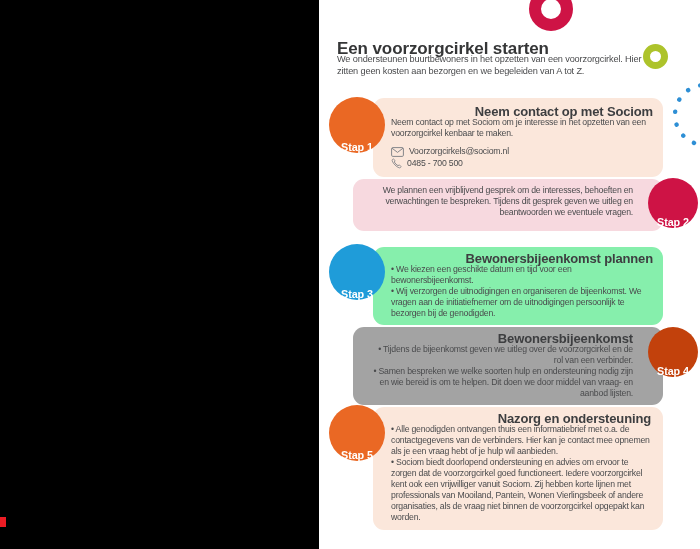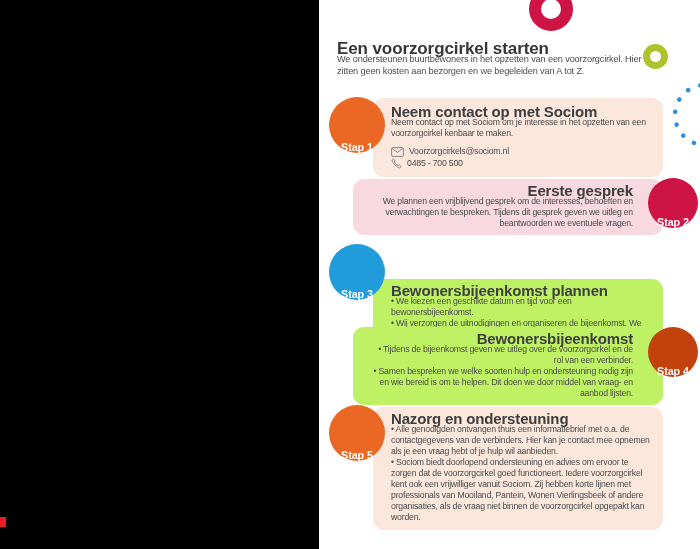--- a/index.html
+++ b/index.html
@@ -13,26 +13,26 @@
   .ring-olive{position:absolute;left:324px;top:44px;width:25px;height:25px;border-radius:50%;
             border:7px solid #ADC32B;box-sizing:border-box;}
   .dotted-circle{position:absolute;left:350px;top:79px;}
 
   .page-title{position:absolute;left:18px;top:39px;margin:0;font-size:17px;font-weight:700;
               color:#353637;letter-spacing:-0.1px;}
   .intro{position:absolute;left:18px;top:54px;width:322px;margin:0;font-size:9.2px;
          line-height:11.6px;color:#4A4B4D;letter-spacing:-0.15px;}
   .box{position:absolute;border-radius:11px;box-sizing:border-box;
        font-size:8.7px;line-height:11px;letter-spacing:-0.2px;color:#4A4B4D;}
-  .box h3{margin:0;font-size:15px;font-weight:700;color:#3D3E40;letter-spacing:-0.15px;}
+  .box h3{margin:0;font-size:13px;font-weight:700;color:#3D3E40;letter-spacing:-0.15px;text-align:right;}
   .box p{margin:0;}
   .peach{background:#FBE7DB;}
   .pink{background:#F7D9DF;}
-  .lblue{background:#bef264;margin-top:32px;}
-  .cream{background:#bef264;}
+  .lblue{background:#86efac;}
+  .cream{background:#a3a3a3;}
   .align-right{text-align:right;}
 
   .circle{position:absolute;border-radius:50%;display:flex;align-items:flex-end;justify-content:center;
           color:#fff;font-weight:700;font-size:10.8px;letter-spacing:-0.1px;z-index:3;}
   .c-orange{background:#EA6824;}
   .c-crimson{background:#CE1345;}
   .c-blue{background:#1F9CD9;}
   .c-olive{background:#c2410c;}
   .d56{width:56px;height:56px;}
   .d50{width:50px;height:50px;}
@@ -87,21 +87,20 @@
           </svg>
           <span>0485 - 700 500</span>
         </div>
       </div>
     </div>
     <div class="circle c-orange d56" id="c1">
       <span>Stap 1</span>
     </div>
 
     <div class="box pink align-right" id="box2">
-      <h3>Eerste gesprek</h3>
       <p>We plannen een vrijblijvend gesprek om de interesses, behoeften en verwachtingen te bespreken. Tijdens dit gesprek geven we uitleg en beantwoorden we eventuele vragen.</p>
     </div>
     <div class="circle c-crimson d50" id="c2">
       <span>Stap 2</span>
     </div>
 
     <div class="box lblue" id="box3">
       <h3>Bewonersbijeenkomst plannen</h3>
       <p>• We kiezen een geschikte datum en tijd voor een bewonersbijeenkomst.</p>
       <p>• Wij verzorgen de uitnodigingen en organiseren de bijeenkomst. We vragen aan de initiatiefnemer om de uitnodigingen persoonlijk te bezorgen bij de genodigden.</p>

